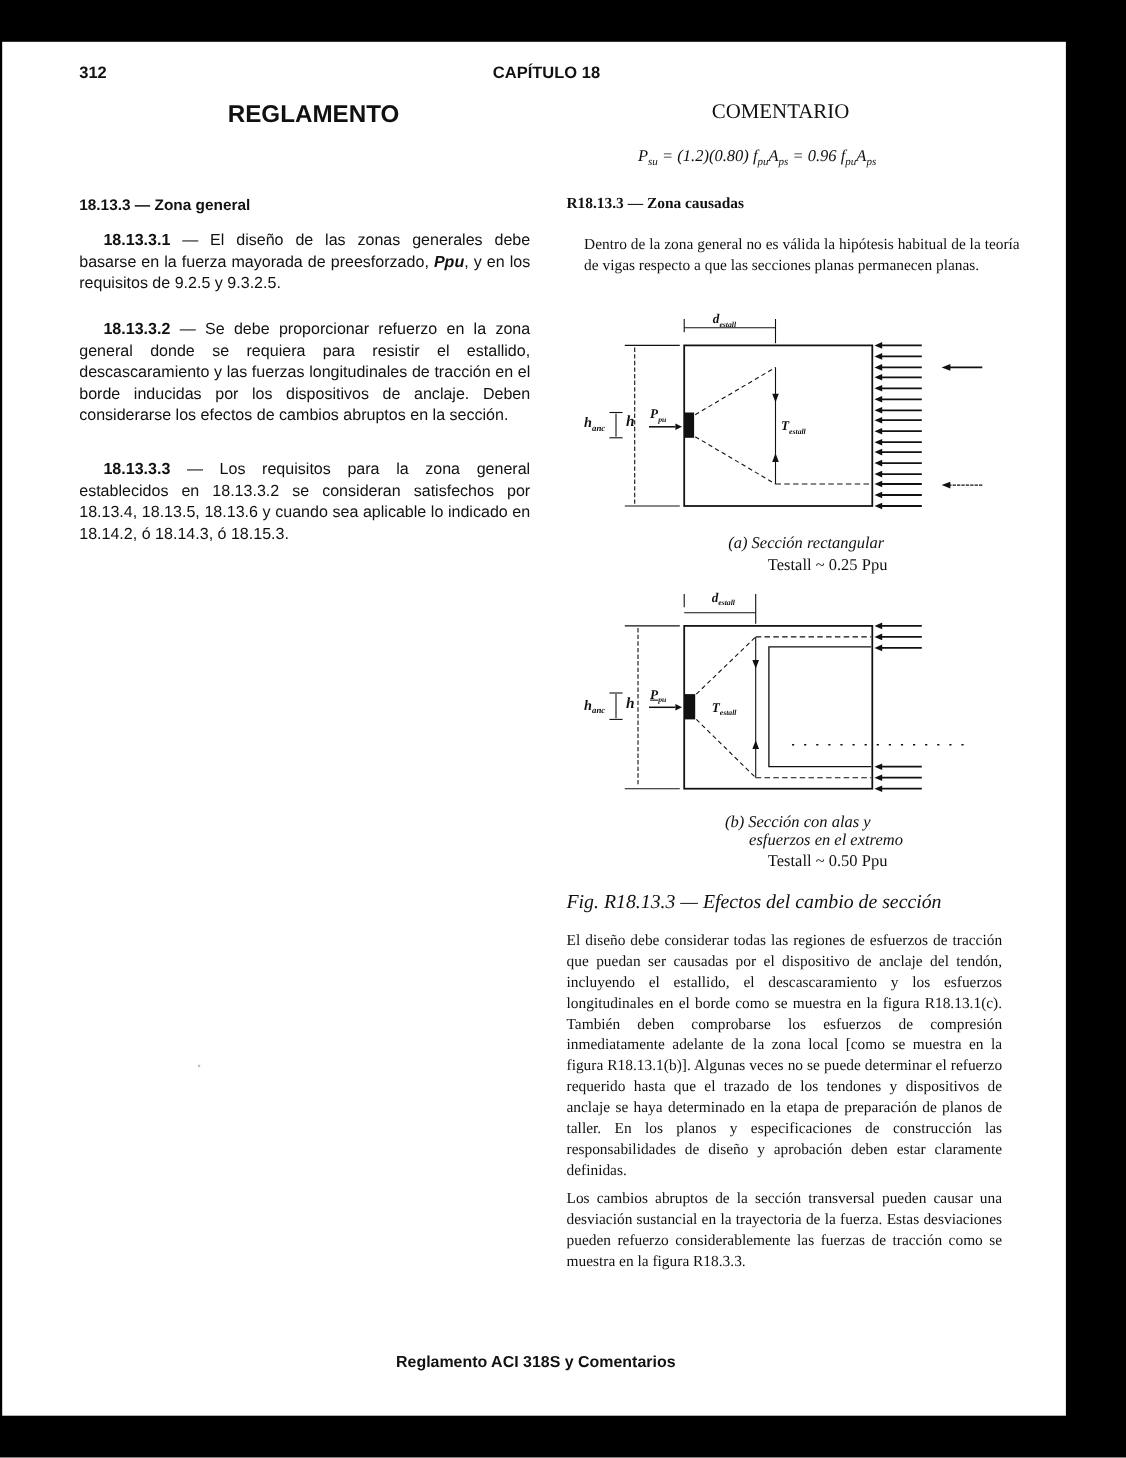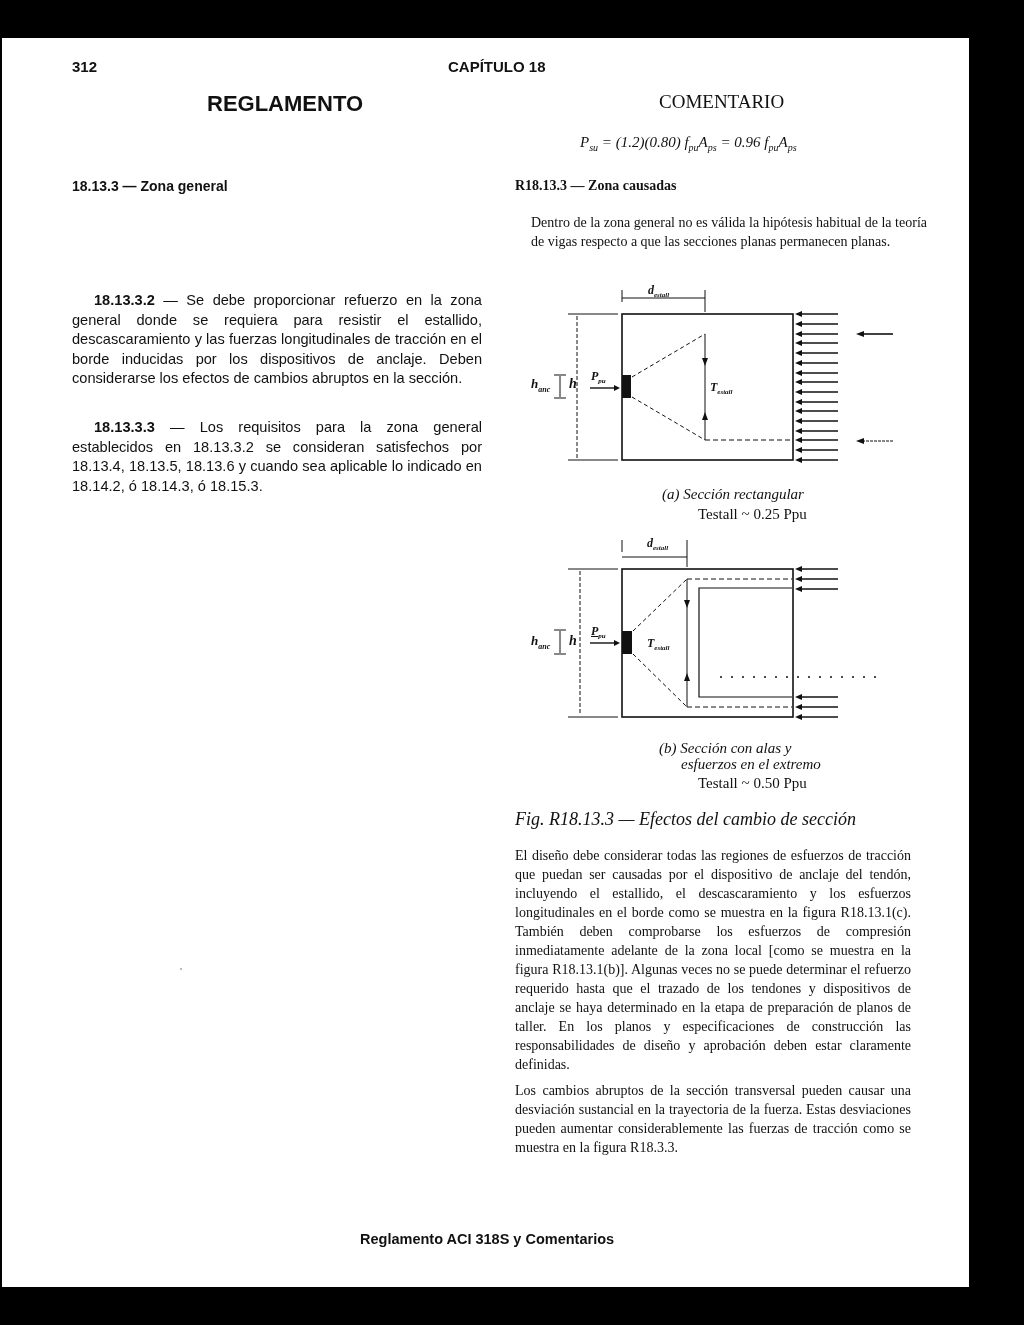--- a/index.html
+++ b/index.html
@@ -9,21 +9,21 @@
   .page {
     position: absolute; left: 2px; top: 38px; width: 967px; height: 1249px;
     background: #fff; color: #111;
   }
   .sans { font-family: "Liberation Sans", "DejaVu Sans", sans-serif; }
   .serif { font-family: "Liberation Serif", "DejaVu Serif", serif; }
   .abs { position: absolute; }
   .pagenum { left: 70px; top: 20px; font-size: 15px; font-weight: bold; }
   .chapter { left: 446px; top: 20px; font-size: 15px; font-weight: bold; }
   .col-head-l { left: 205px; top: 53px; font-size: 22px; font-weight: bold; }
-  .col-head-r { left: 645px; top: 53px; font-size: 19px; margin-left: 12px; }
+  .col-head-r { left: 645px; top: 53px; font-size: 19px; }
   .formula { left: 578px; top: 96px; font-size: 15px; font-style: italic; }
   .formula sub { font-size: 10px; }
   .sec-title-l { left: 70px; top: 140px; font-size: 14px; font-weight: bold; }
   .sec-title-r { left: 513px; top: 140px; font-size: 14px; font-weight: bold; }
   .para-l {
     left: 70px; width: 410px; font-size: 14.6px; line-height: 19.6px; text-align: justify;
   }
   .para-l b { font-weight: bold; }
   .para-r {
     left: 513px; width: 396px; font-size: 14px; line-height: 19px; text-align: justify;
@@ -44,20 +44,23 @@
   <div class="abs sans chapter">CAPÍTULO 18</div>
   <div class="abs sans col-head-l">REGLAMENTO</div>
   <div class="abs serif col-head-r">COMENTARIO</div>
 
   <div class="abs serif formula">
     <span>P</span><sub>su</sub> = (1.2)(0.80) <span>f</span><sub>pu</sub><span>A</span><sub>ps</sub> = 0.96 <span>f</span><sub>pu</sub><span>A</span><sub>ps</sub>
   </div>
 
   <div class="abs sans sec-title-l">18.13.3 — Zona general</div>
 
+  <div class="abs sans para-l indent" style="top:172px;">
+    <b>18.13.3.1</b><span> — El diseño de las zonas generales debe basarse en la fuerza mayorada de preesforzado, </span><b><i>Ppu</i></b><span>, y en los requisitos de 9.2.5 y 9.3.2.5.</span>
+  </div>
 
   <div class="abs sans para-l indent" style="top:253px;">
     <b>18.13.3.2</b><span> — Se debe proporcionar refuerzo en la zona general donde se requiera para resistir el estallido, descascaramiento y las fuerzas longitudinales de tracción en el borde inducidas por los dispositivos de anclaje. Deben considerarse los efectos de cambios abruptos en la sección.</span>
   </div>
 
   <div class="abs sans para-l indent" style="top:380px;">
     <b>18.13.3.3</b><span> — Los requisitos para la zona general establecidos en 18.13.3.2 se consideran satisfechos por 18.13.4, 18.13.5, 18.13.6 y cuando sea aplicable lo indicado en 18.14.2, ó 18.14.3, ó 18.15.3.</span>
   </div>
 
   <div class="abs stray"></div>
@@ -201,16 +204,16 @@
   <div class="abs serif" style="left:567px;top:595px;font-size:14px;font-weight:bold;font-style:italic;">h</div>
   <div class="abs serif" style="left:589px;top:586px;font-size:12px;font-weight:bold;font-style:italic;text-decoration:underline;"><span>P</span><sub style="font-size:7px;">pu</sub></div>
   <div class="abs serif" style="left:645px;top:598px;font-size:12px;font-weight:bold;font-style:italic;"><span>T</span><sub style="font-size:7px;">estall</sub></div>
   <div class="abs serif fig-cap" style="left:657px;top:702px;">(b) Sección con alas y</div>
   <div class="abs serif fig-cap" style="left:679px;top:718px;">esfuerzos en el extremo</div>
   <div class="abs serif fig-cap" style="left:696px;top:737px;font-style:normal;">Testall ~ 0.50 Ppu</div>
 
   <div class="abs serif fig-title">Fig. R18.13.3 — Efectos del cambio de sección</div>
 
   <div class="abs serif para-r" style="top:808px;">El diseño debe considerar todas las regiones de esfuerzos de tracción que puedan ser causadas por el dispositivo de anclaje del tendón, incluyendo el estallido, el descascaramiento y los esfuerzos longitudinales en el borde como se muestra en la figura R18.13.1(c). También deben comprobarse los esfuerzos de compresión inmediatamente adelante de la zona local [como se muestra en la figura R18.13.1(b)]. Algunas veces no se puede determinar el refuerzo requerido hasta que el trazado de los tendones y dispositivos de anclaje se haya determinado en la etapa de preparación de planos de taller. En los planos y especificaciones de construcción las responsabilidades de diseño y aprobación deben estar claramente definidas.</div>
-  <div class="abs serif para-r" style="top:1043px;">Los cambios abruptos de la sección transversal pueden causar una desviación sustancial en la trayectoria de la fuerza. Estas desviaciones pueden aumentar considerablemente las fuerzas de tracción como se muestra en la figura R18.3.3.</div>
+  <div class="abs serif para-r" style="top:1043px;">Los cambios abruptos de la sección transversal pueden causar una desviación sustancial en la trayectoria de la fuerza. Estas desviaciones pueden refuerzo considerablemente las fuerzas de tracción como se muestra en la figura R18.3.3.</div>
 
   <div class="abs sans footer">Reglamento ACI 318S y Comentarios</div>
 </div>
 
 </body></html>

